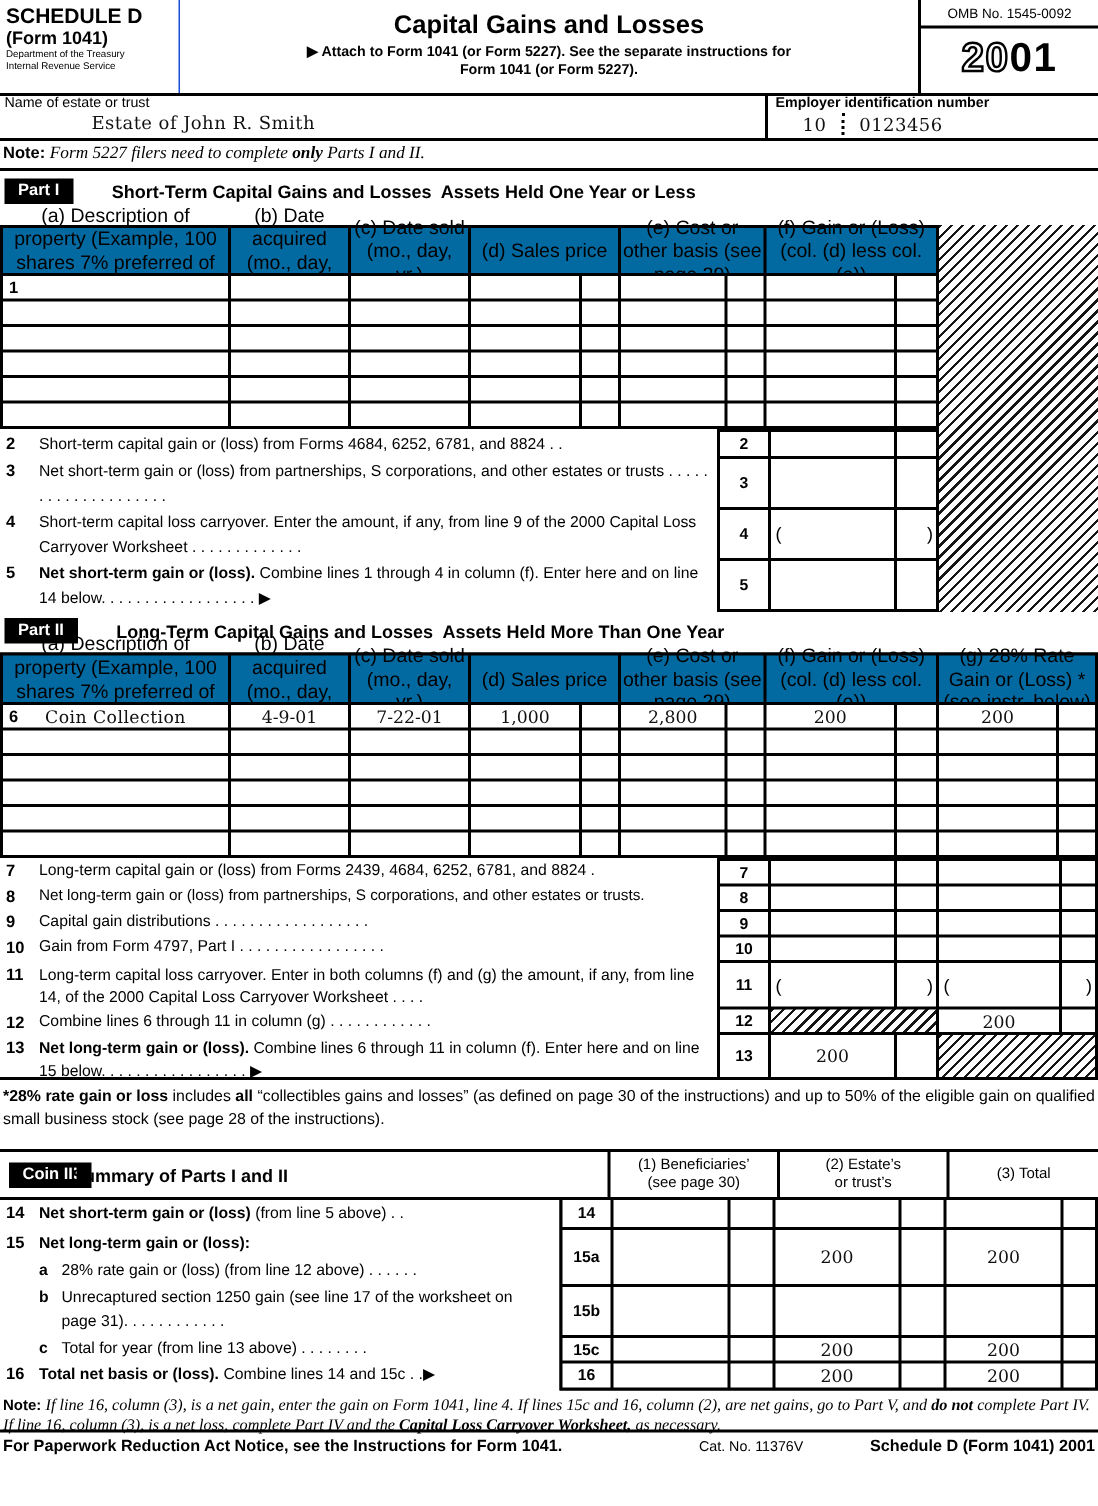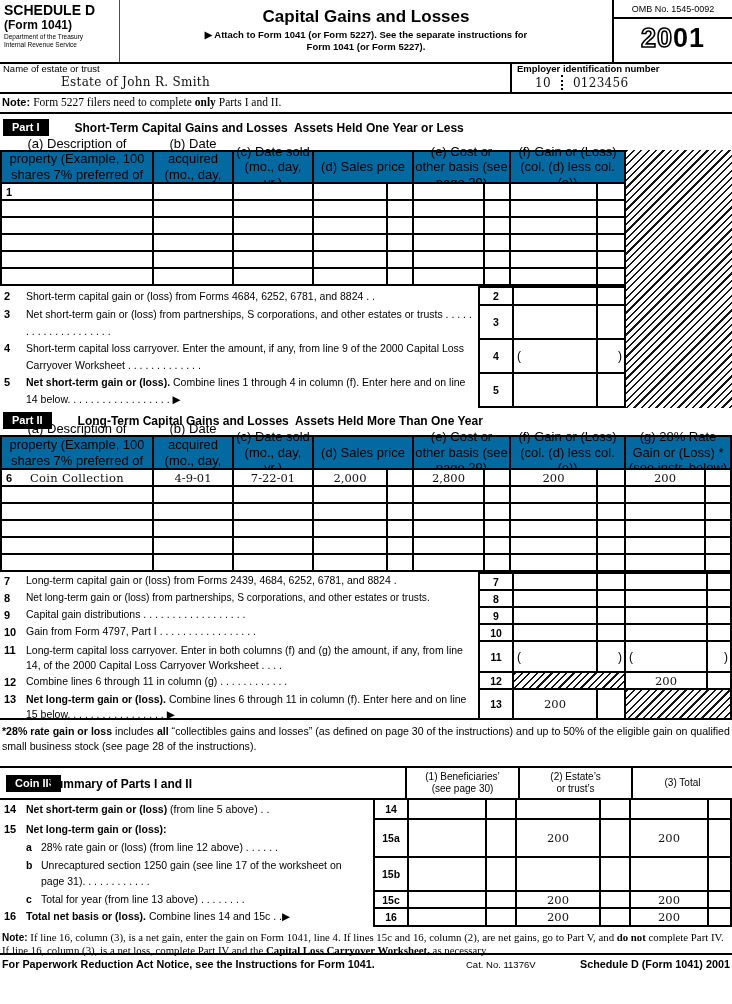--- a/index.html
+++ b/index.html
@@ -28,21 +28,21 @@
   .minilab{font-size:9.5px;}
   .minilab-b{font-size:9.5px;font-weight:bold;}
   .hand{font-family:"DejaVu Serif",serif;font-size:12px;letter-spacing:.3px;color:#111;}
   .nameval{margin:1px 0 0 58px;}
   .eincell{width:222px;border-left:2px solid #000;box-sizing:border-box;padding:1px 0 0 5px;}
   .einval{display:flex;align-items:center;margin:1px 0 0 18px;}
   .ein-div{border-left:2px dotted #000;height:15px;margin:0 10px;}
   
   .noterow{top:94px;left:0;width:732px;height:20px;border-bottom:2px solid #000;box-sizing:border-box;
            font-size:11px;padding:2px 0 0 2px;}
-  .noteser{font-family:"Liberation Serif",serif;font-size:11.5px;}
+  .noteser{font-family:"Liberation Serif",serif;font-style:italic;font-size:11.5px;}
   
   .partbar{left:0;width:732px;height:21px;display:flex;align-items:center;}
   .partbox{background:#000;color:#fff;font-weight:bold;font-size:11px;padding:2px 9px 3px;margin-left:3px;}
   .partheading{font-weight:bold;font-size:12px;margin-left:26px;white-space:pre-wrap;}
   
   .tbl{position:absolute;display:grid;gap:2px;background:#000;border:2px solid #000;}
   .c{background:#fff;}
   .th{background:#0369a1;font-size:13px;text-align:center;display:flex;align-items:center;
       justify-content:center;line-height:1.2;padding:0 1px;}
   .sp2{grid-column:span 2;}
@@ -242,21 +242,21 @@
     <div class="th sp2">(e) Cost or other basis (see page 29)</div>
     <div class="th sp2">(f) Gain or (Loss) (col. (d) less col. (e))</div>
     <div class="th sp2">(g) 28% Rate Gain or (Loss) *(see instr. below)</div>
 
     <div class="c desc">
         <span class="rn">6</span>
         <span class="hand" style="font-size:11.5px;">Coin Collection</span>
       </div>
     <div class="amt">4-9-01</div>
     <div class="amt">7-22-01</div>
-    <div class="amt">2,000</div>
+    <div class="amt">1,000</div>
       <div class="c"></div>
     <div class="amt">2,800</div>
       <div class="c"></div>
     <div class="amt">200</div>
       <div class="c"></div>
     <div class="amt">200</div>
       <div class="c"></div>
 
     <div class="c"></div>
       <div class="c"></div>

